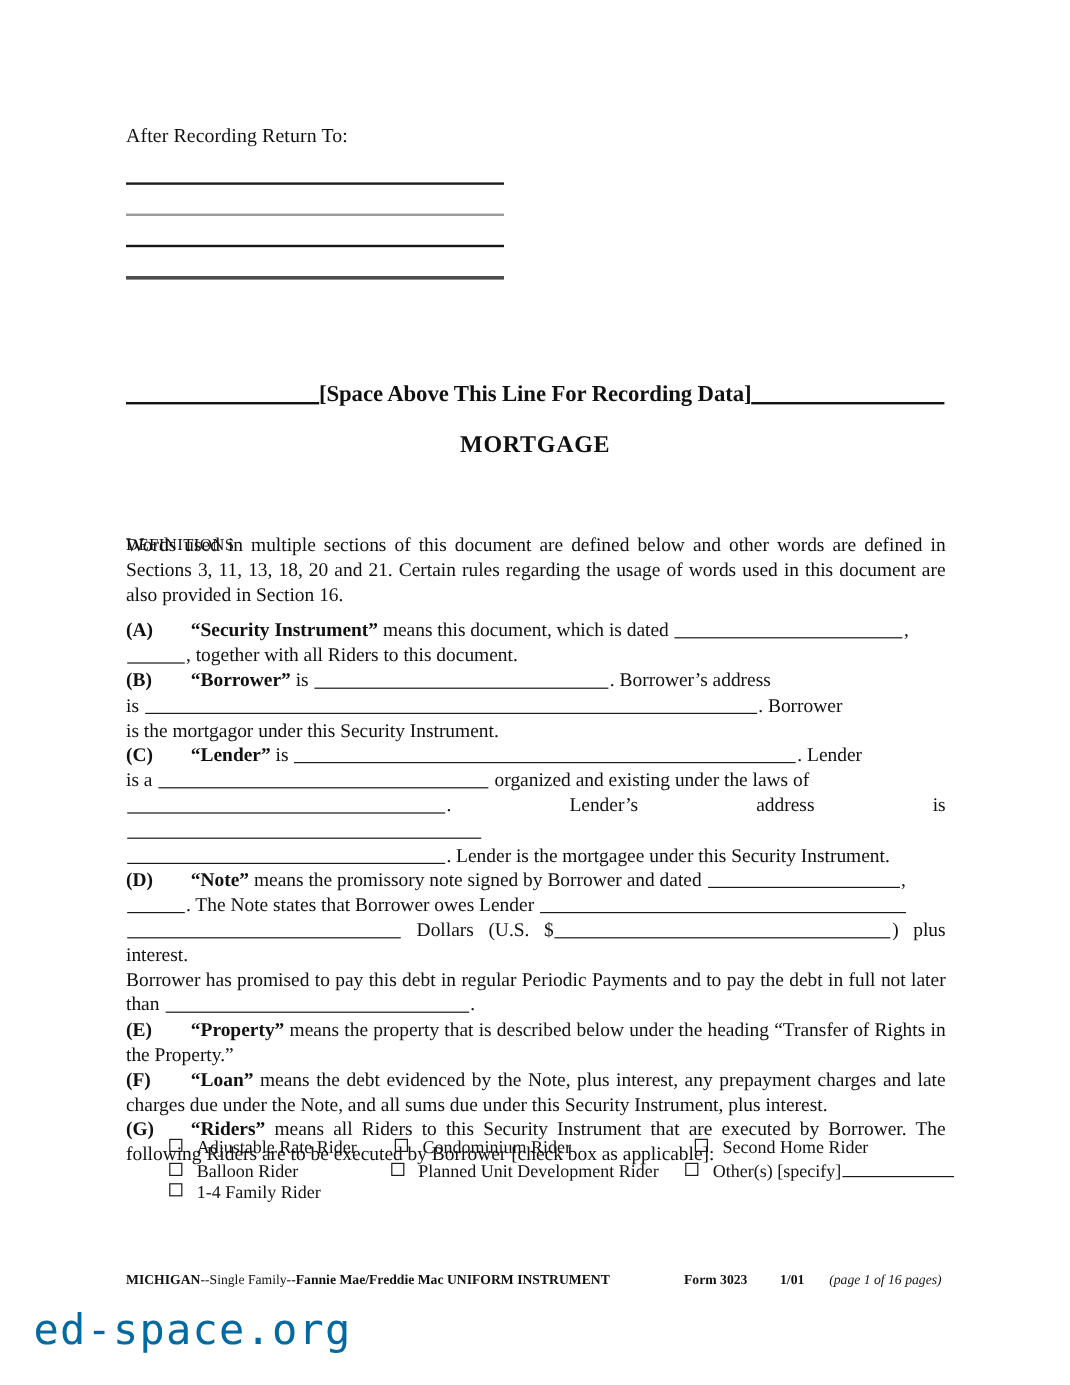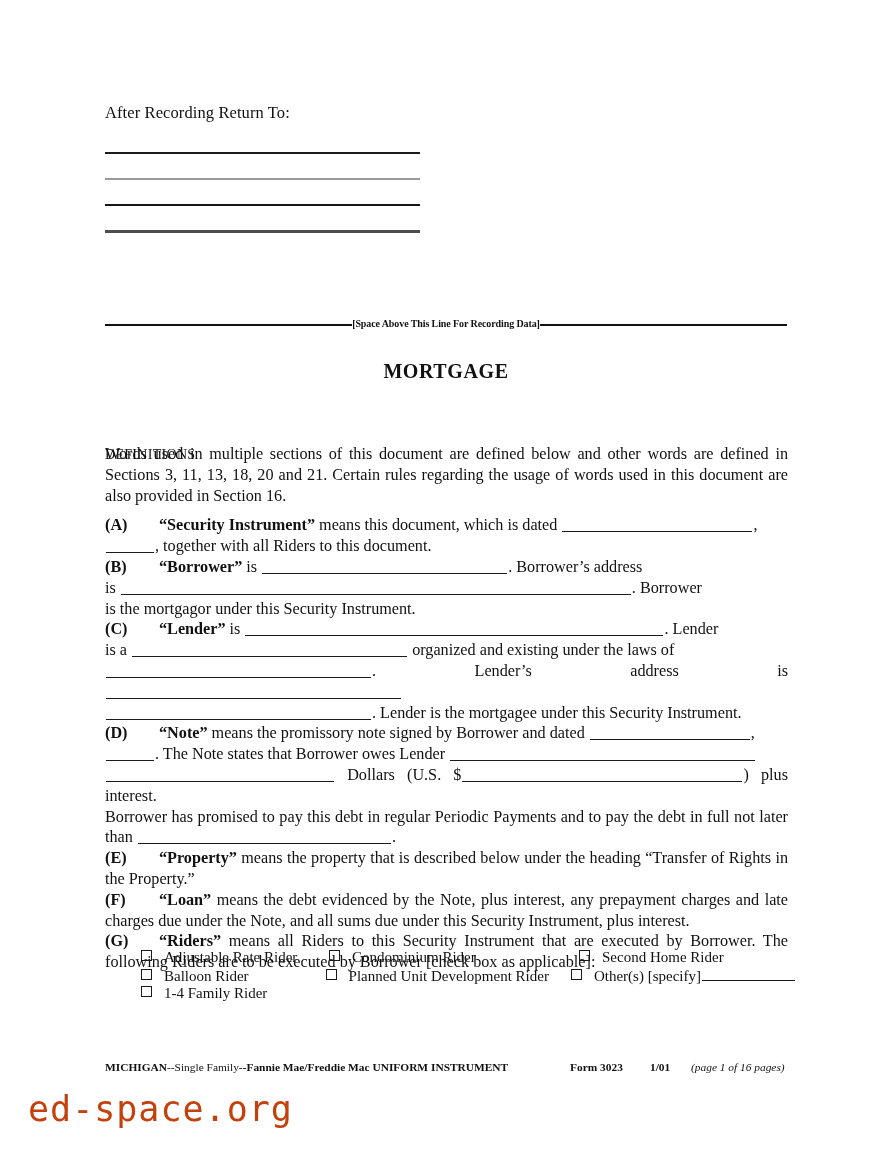--- a/index.html
+++ b/index.html
@@ -50,21 +50,21 @@
   
   .rec-strip {
     position: absolute;
     left: 105px;
     top: 318px;
     width: 682px;
     display: flex;
     align-items: flex-end;
     justify-content: center;
     font-weight: bold;
-    font-size: 10px;
+    font-size: 19px;
   }
   .rec-strip .dashline {
     flex: 1 1 auto;
     border-bottom: 2px solid #111;
     height: 0;
     margin-bottom: 3px;
   }
   .rec-strip .rec-text {
     flex: 0 0 auto;
     white-space: nowrap;
@@ -207,21 +207,21 @@
     font-style: italic;
   }
 
   
   .watermark {
     position: absolute;
     left: 28px;
     top: 1089px;
     font-family: "DejaVu Sans Mono", "Liberation Mono", monospace;
     font-size: 35px;
-    color: #c2410c;
+    color: #0369a1;
     letter-spacing: 1px;
     user-select: none;
   }
 </style>
 </head>
 <body>
 
 <div class="page">
 
   <div class="return-block">

